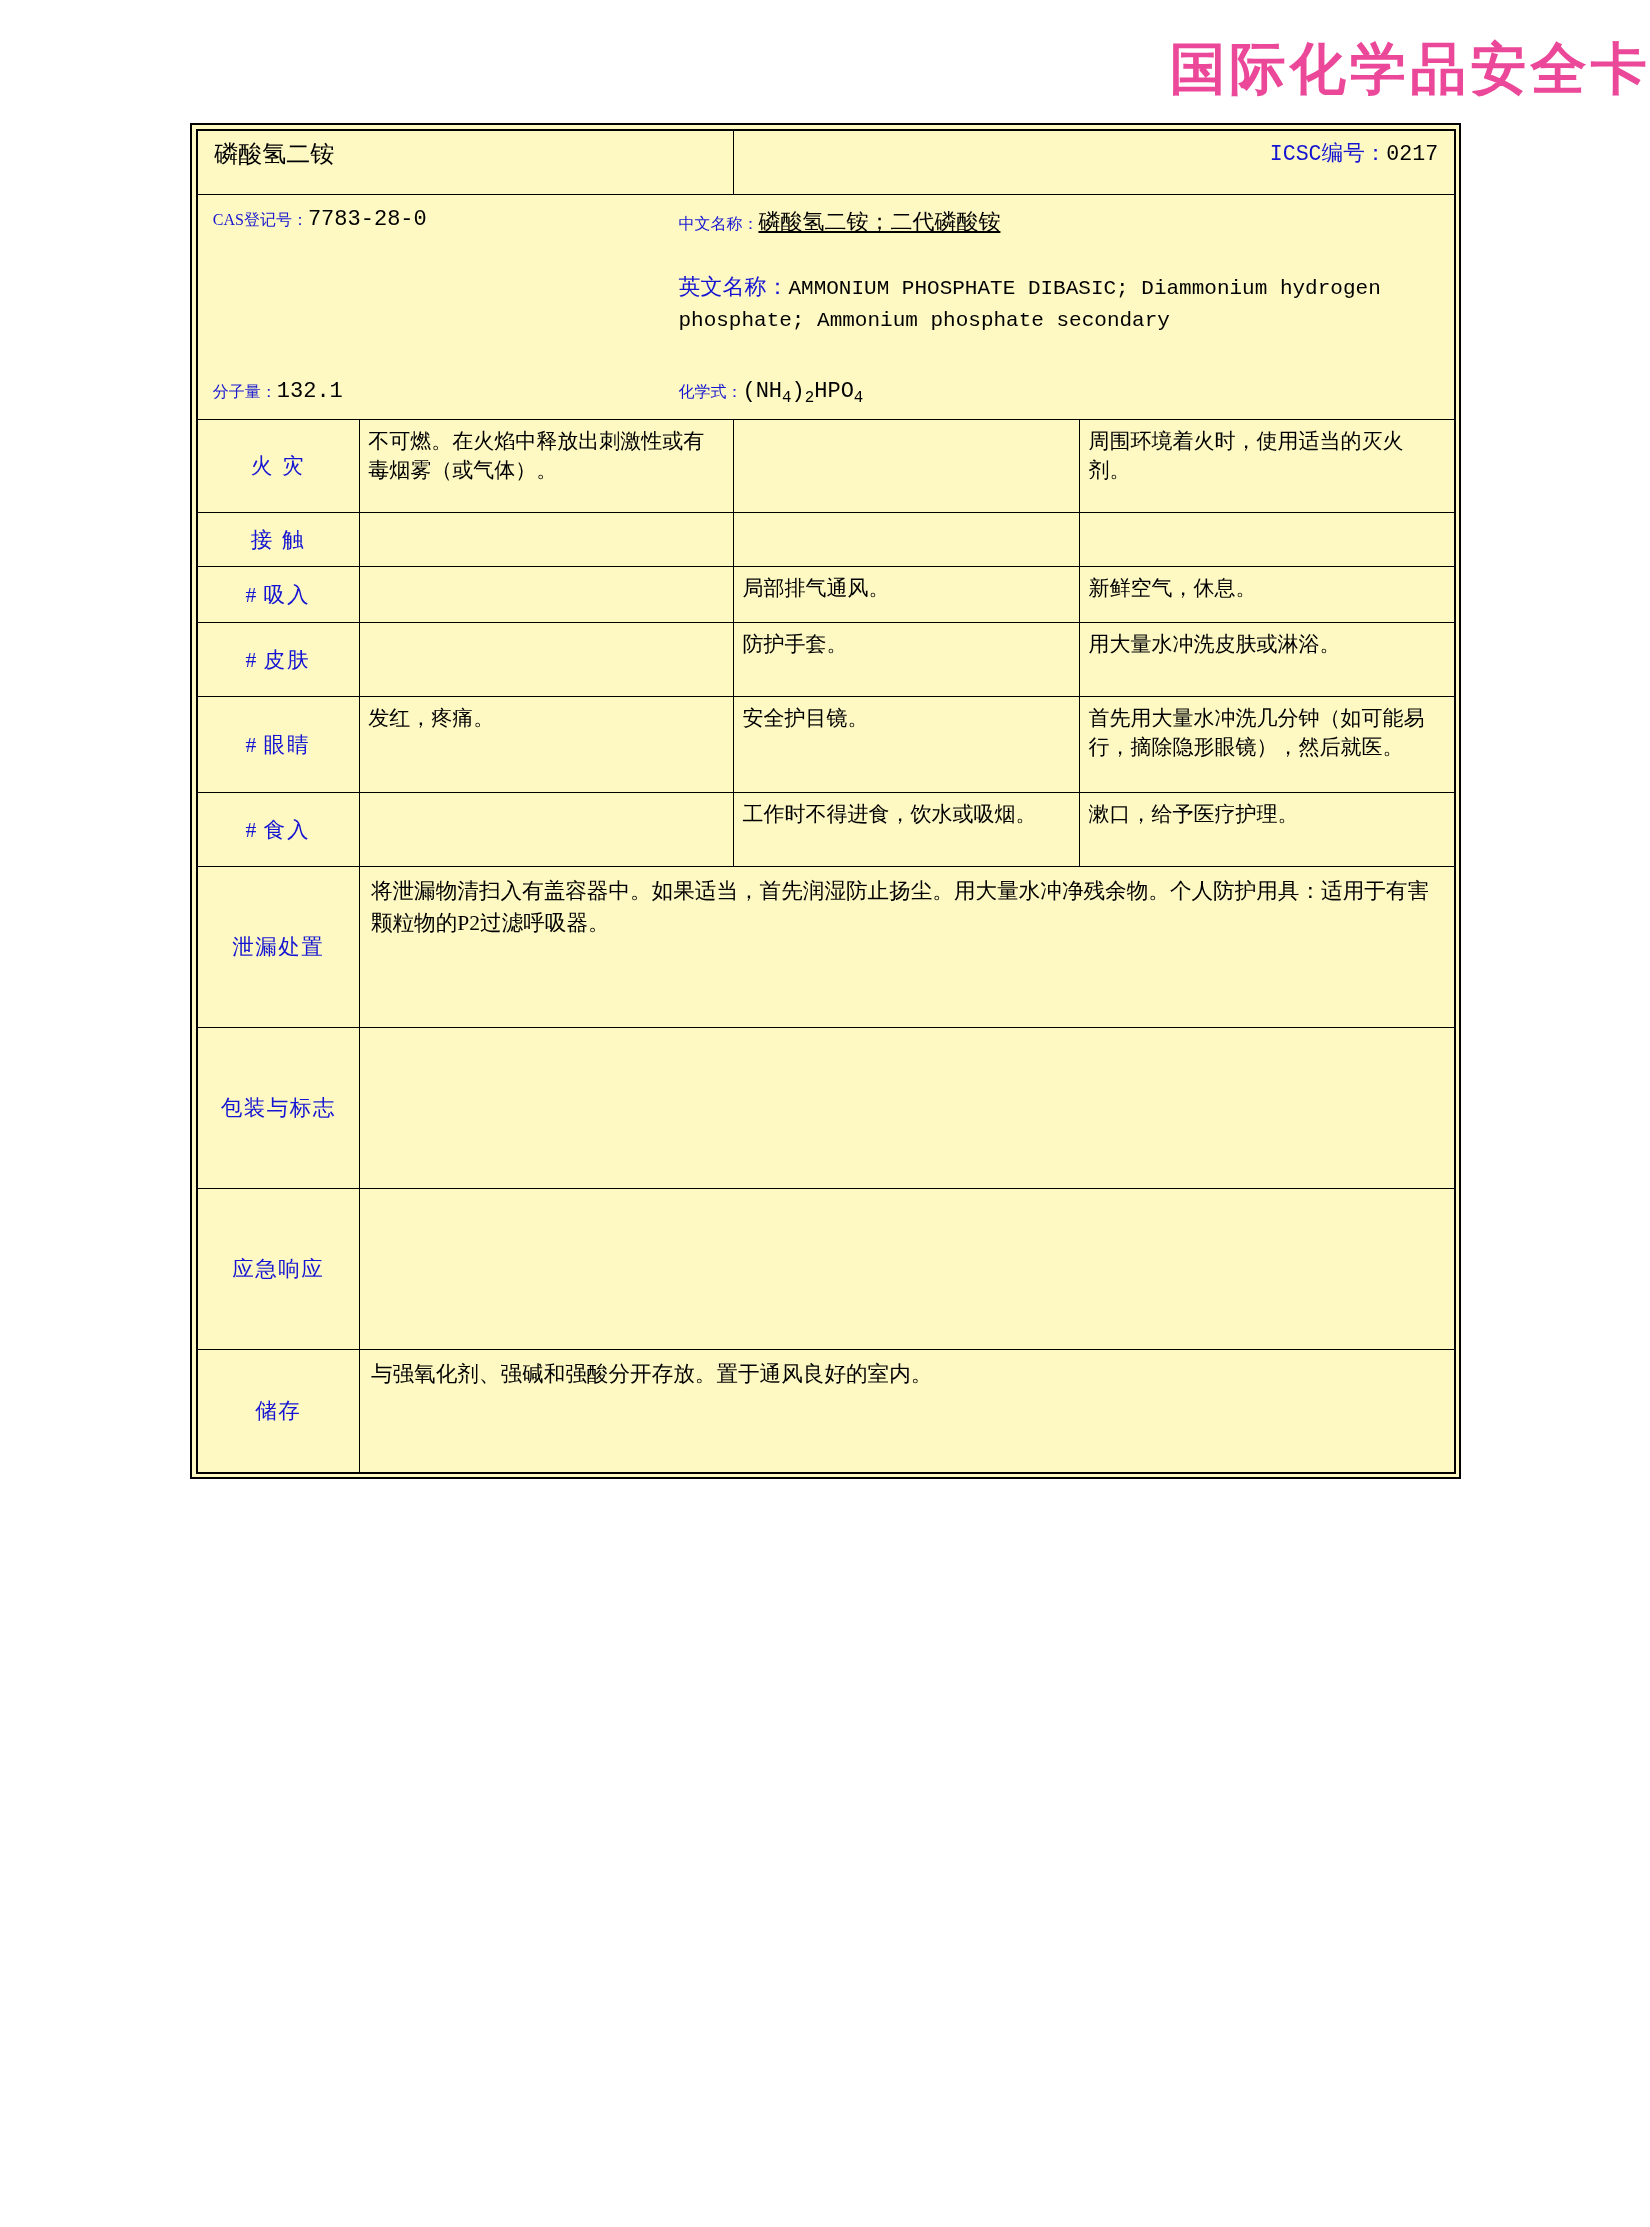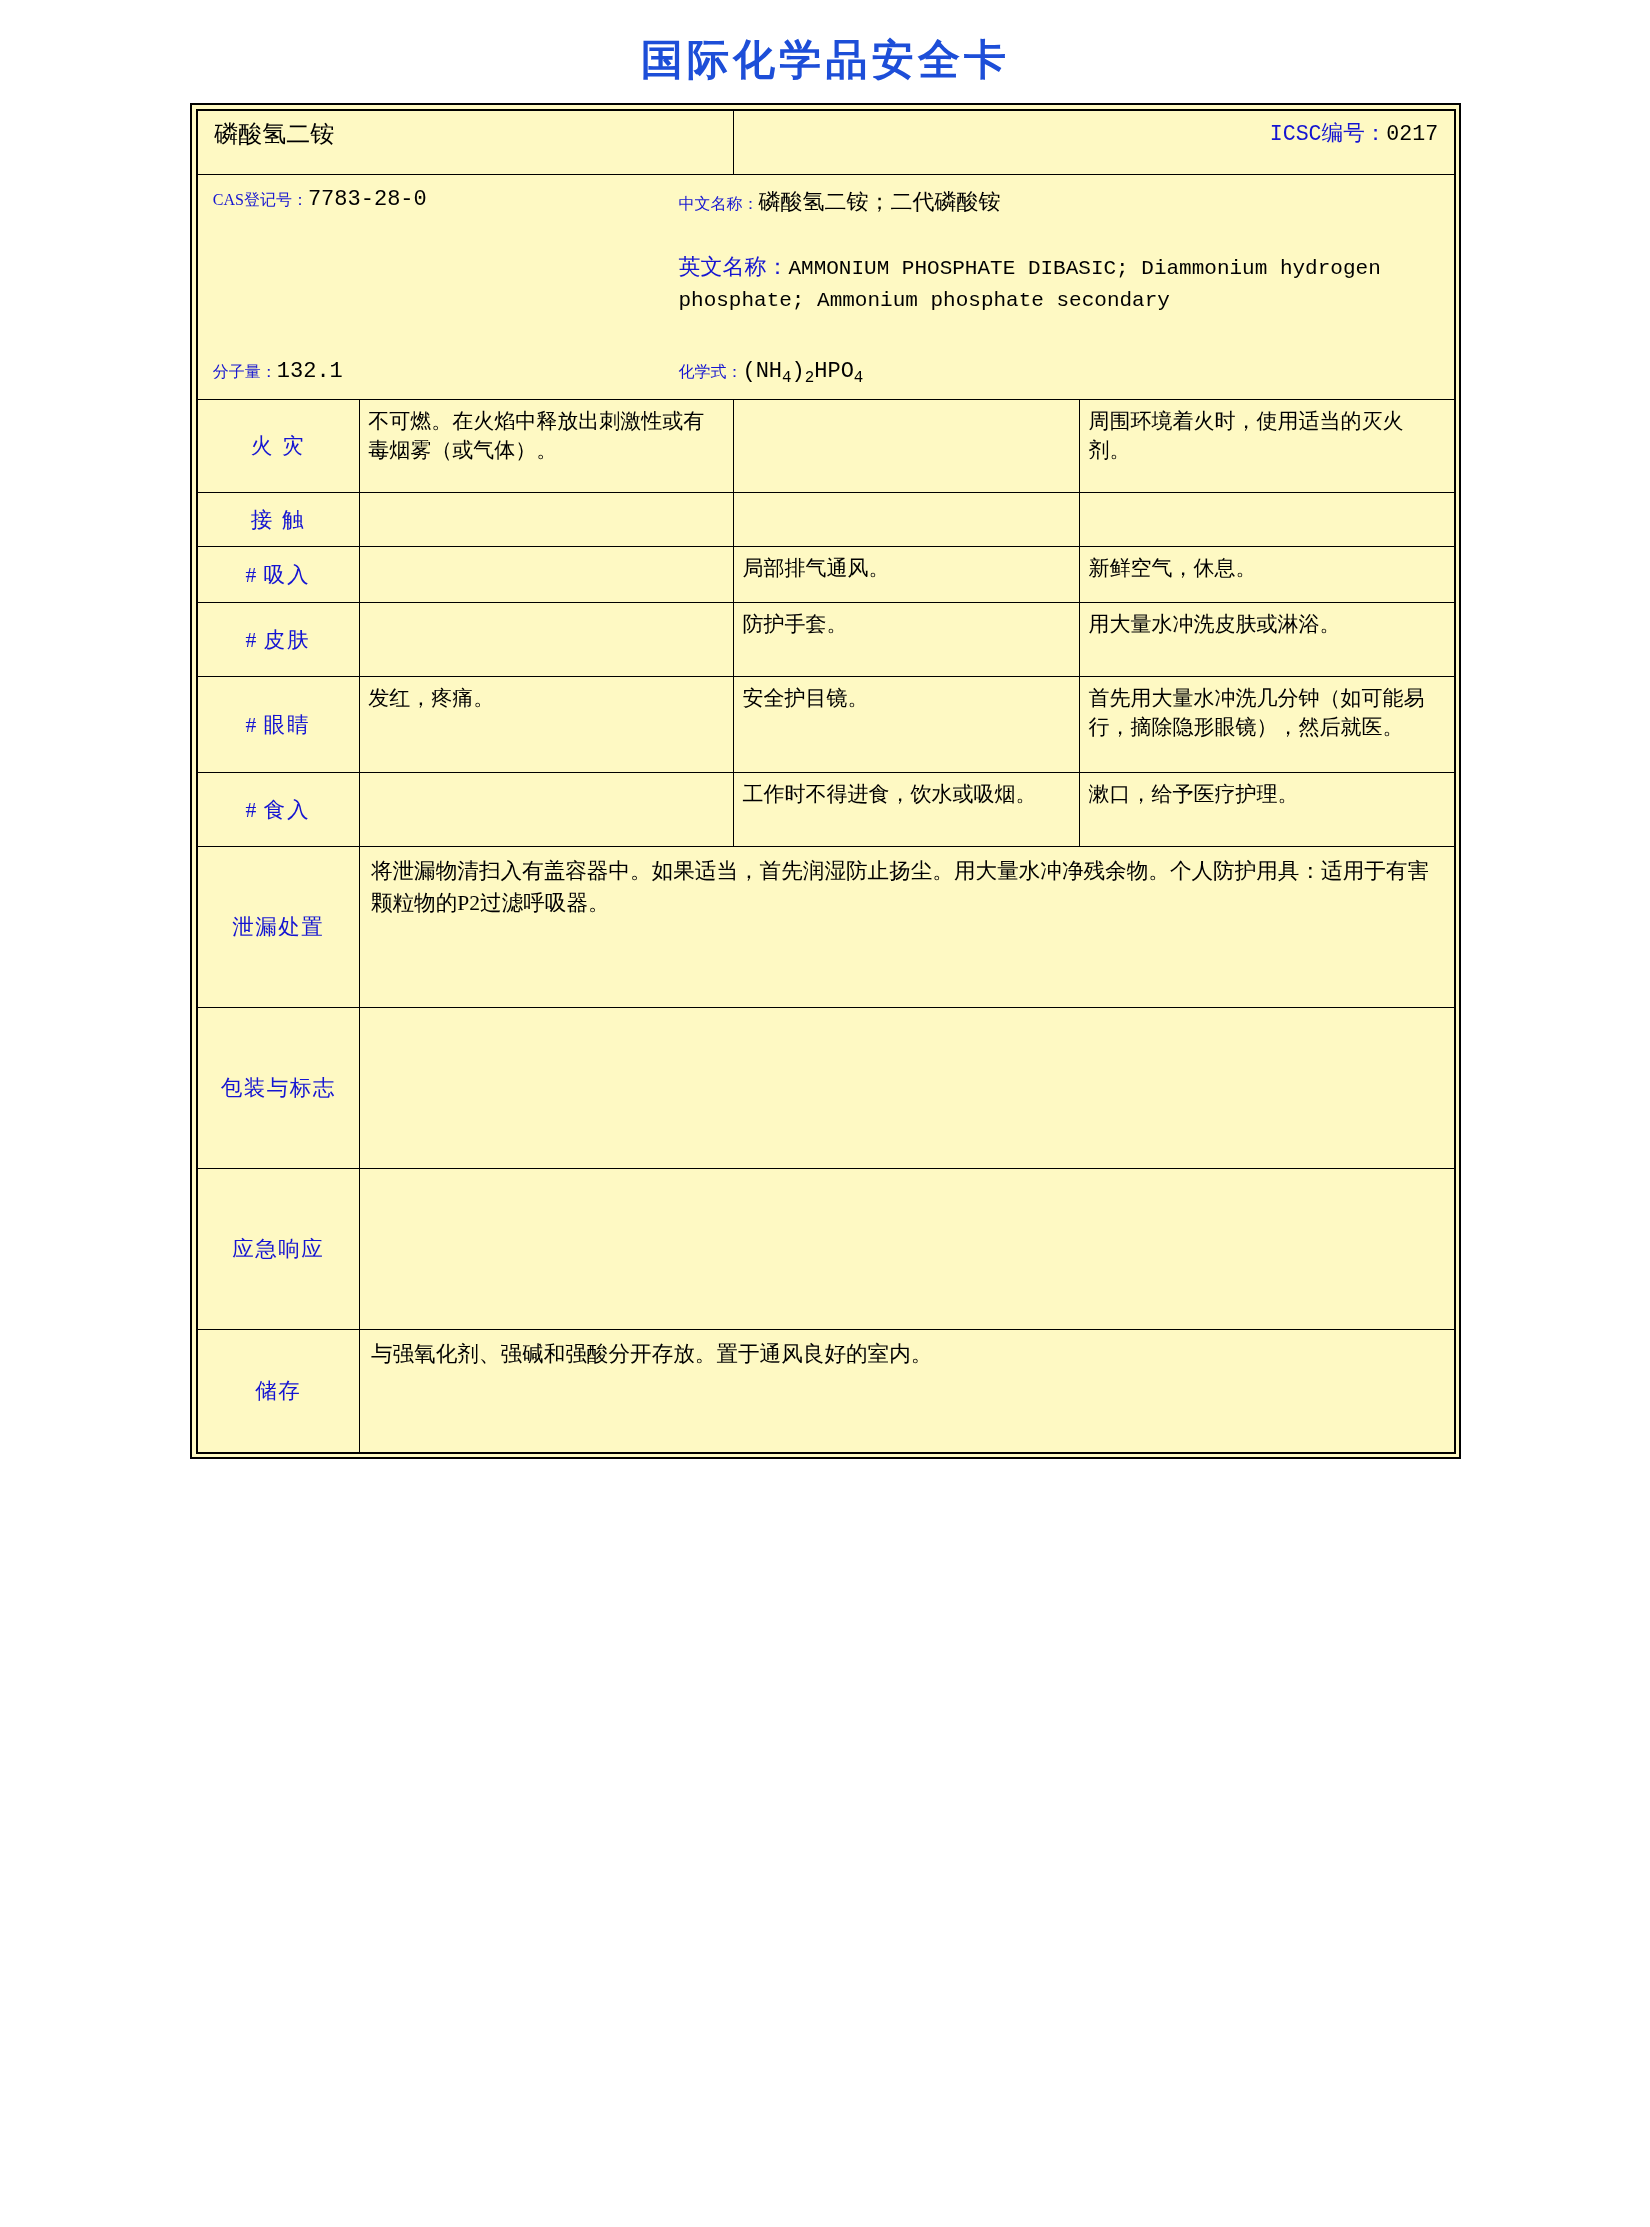--- a/index.html
+++ b/index.html
@@ -11,25 +11,25 @@
     width: 1651px;
     font-family: "Liberation Serif", serif;
     color: #000000;
   }
   .page {
     width: 1651px;
     box-sizing: border-box;
     padding: 0;
   }
   .doc-title {
-    text-align: center;
-    color: #1d4ed8;
+    text-align: right;
+    color: #ec4899;
     font-family: "Liberation Serif", serif;
     font-weight: bold;
-    font-size: 42px;
+    font-size: 56px;
     letter-spacing: 4.2px;
     padding-top: 32px;
     padding-bottom: 15.3px;
   }
   .frame-outer {
     margin: 0 190px 0 190px;
     border: 2.1px solid #000;
     padding: 3.5px;
     background: #fef9c3;
   }
@@ -90,20 +90,21 @@
     font-family: "Liberation Mono", monospace;
     margin-bottom: 5.6px;
   }
   .cas-line .lbl-blue { font-family: "Liberation Serif", serif; }
   .cn-name-line {
     font-size: 22px;
     margin-bottom: 33px;
   }
   .cn-name-line .val {
     font-family: "Liberation Serif", serif;
+    text-decoration: underline;
   }
   .en-name-line {
     font-size: 21px;
     line-height: 1.5;
     font-family: "Liberation Mono", monospace;
   }
   .en-name-line .lbl-blue {
     font-family: "Liberation Serif", serif;
     font-size: 22px;
   }

